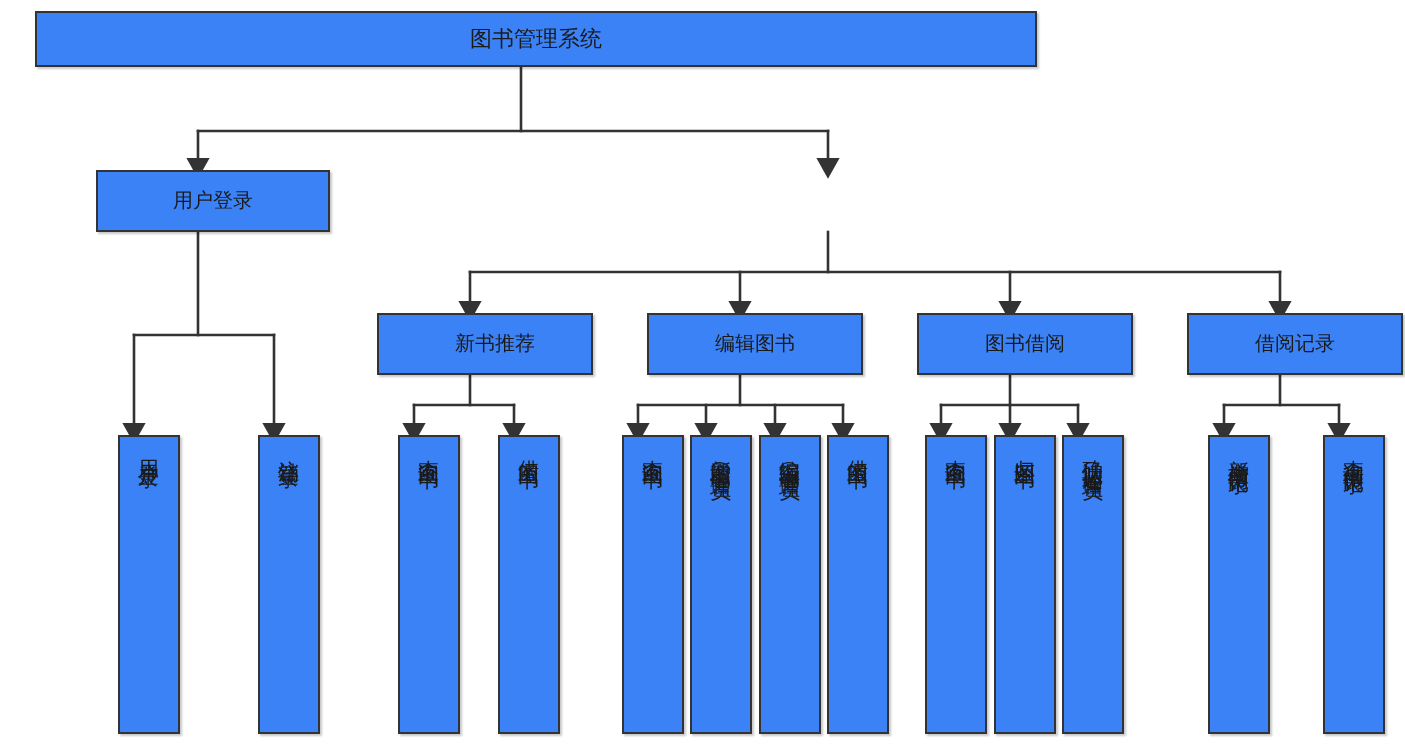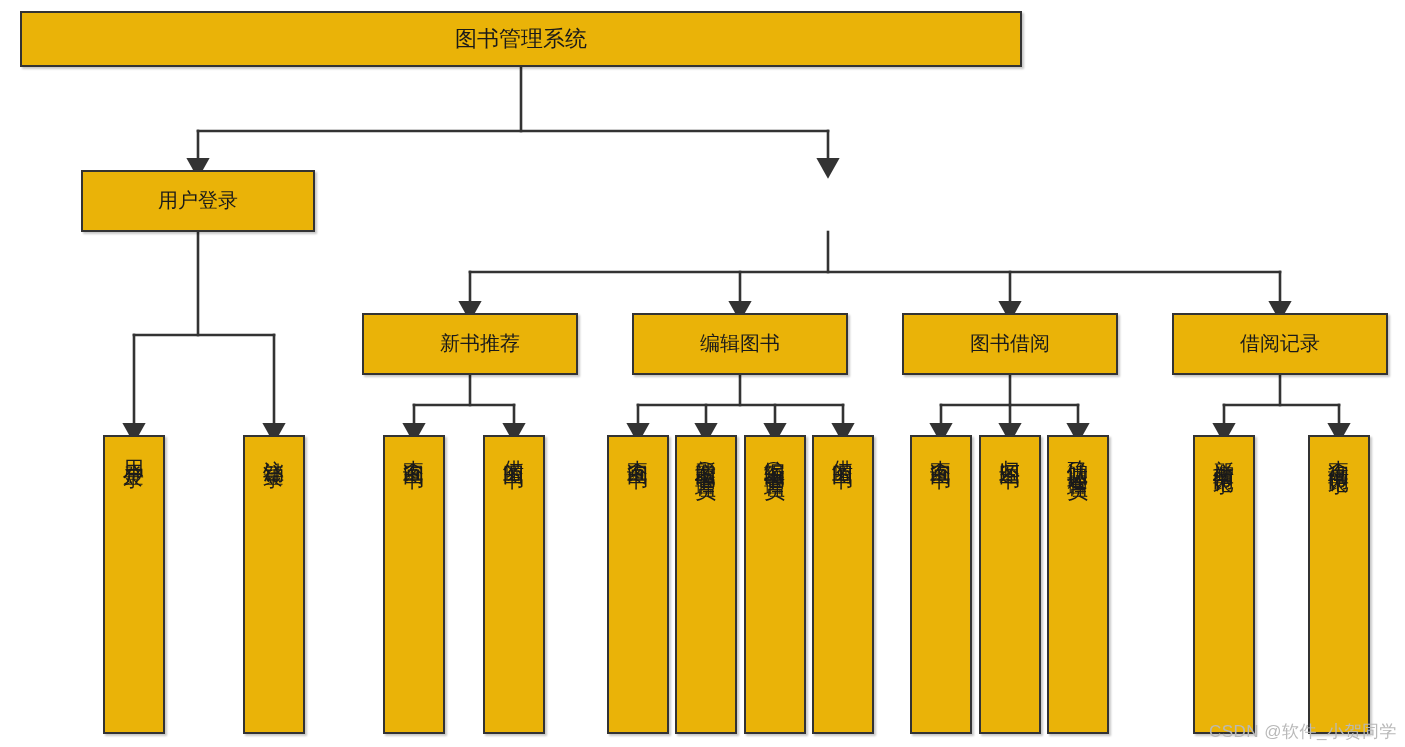--- a/index.html
+++ b/index.html
@@ -24,27 +24,28 @@
     left: 0;
     top: 0;
     width: 1405px;
     height: 747px;
     pointer-events: none;
   }
   
   .node {
     position: absolute;
     box-sizing: border-box;
-    background: #eab308;
+    background: #3b82f6;
     border: 2.5px solid #333333;
     box-shadow: 2px 2px 2px rgba(0,0,0,0.22);
     display: flex;
     align-items: center;
     justify-content: center;
     color: #1a1a1a;
+    margin-left: 15px;
   }
   .node-label {
     display: block;
     text-align: center;
     line-height: 1.18;
     white-space: nowrap;
   }
   
   .node.level-root .node-label {
     font-size: 22px;
@@ -197,15 +198,14 @@
     <span class="node-label">确认归还（管理员）</span>
   </div>
 
   <div class="node leaf" style="left:1193px; top:435px; width:62px; height:299px;">
     <span class="node-label">新增借阅记录</span>
   </div>
   <div class="node leaf" style="left:1308px; top:435px; width:62px; height:299px;">
     <span class="node-label">查询借阅记录</span>
   </div>
 
-  <div id="watermark">CSDN @软件_小贺同学</div>
 
 </div>
 
 </body></html>

